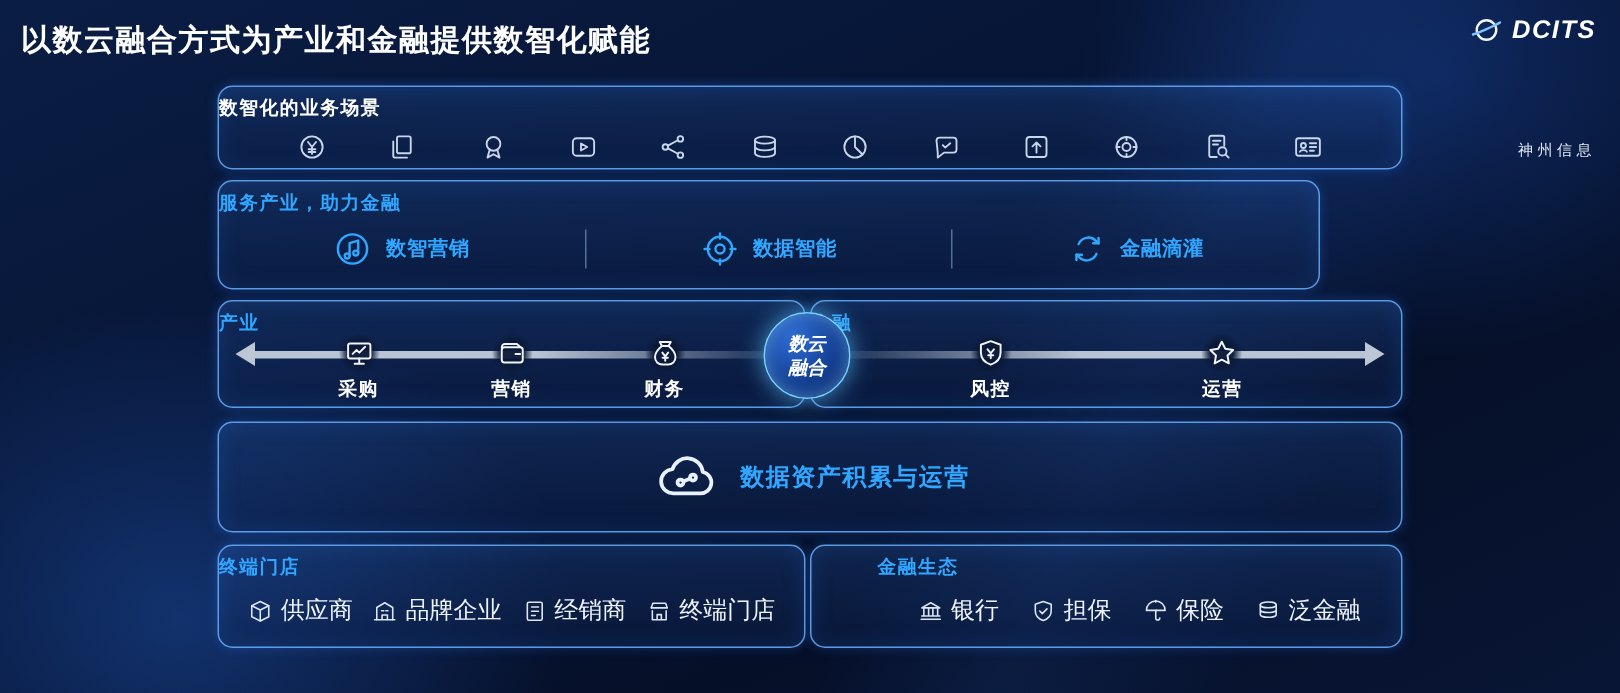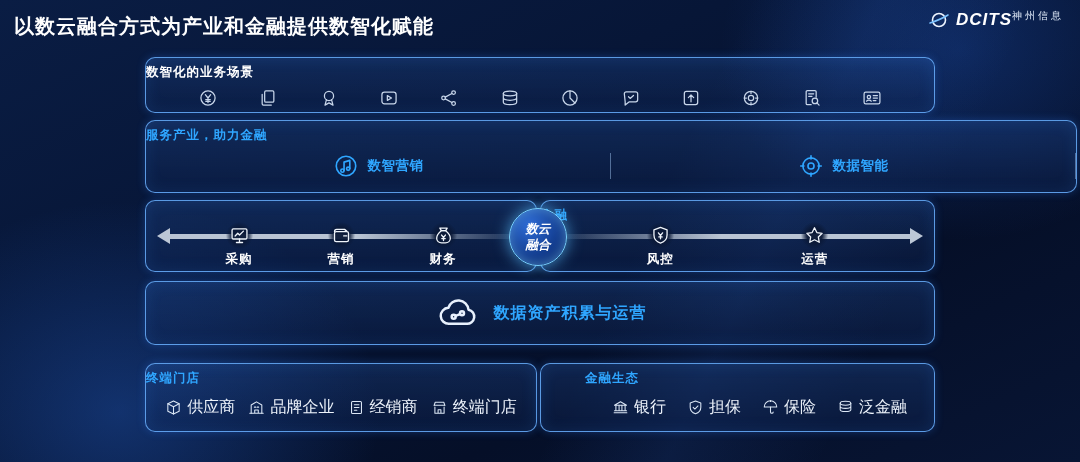--- a/index.html
+++ b/index.html
@@ -6,42 +6,42 @@
   body{font-family:"Liberation Sans","DejaVu Sans",sans-serif;}
   .slide{position:relative;width:1080px;height:462px;overflow:hidden;
     background:linear-gradient(155deg,#0a1d44 0%,#071637 35%,#050f28 70%,#081534 100%);}
   .glow{position:absolute;pointer-events:none;}
   .g1{left:-140px;bottom:-160px;width:520px;height:420px;background:radial-gradient(closest-side,rgba(36,96,200,.40),rgba(36,96,200,0));}
   .g2{right:-120px;top:-140px;width:480px;height:380px;background:radial-gradient(closest-side,rgba(28,80,180,.35),rgba(28,80,180,0));}
   .g3{left:0;top:0;width:100%;height:100%;background:linear-gradient(115deg,transparent 58%,rgba(50,110,220,.12) 68%,transparent 80%);}
 
   .title{position:absolute;left:14px;top:13px;font-size:20px;font-weight:bold;color:#ffffff;letter-spacing:1px;}
 
-  .logo{position:absolute;right:16px;top:8px;display:flex;flex-direction:row;align-items:flex-start;}
+  .logo{position:absolute;right:16px;top:8px;display:flex;flex-direction:column;align-items:flex-end;gap:48px;}
   .logo-top{display:flex;align-items:center;gap:5px;}
   .logo-ic{display:inline-block;width:24px;height:24px;}
   .logo-ic svg{width:24px;height:24px;}
   .logo-brand{color:#fff;font-size:17px;font-weight:bold;font-style:italic;letter-spacing:1px;}
-  .logo-sub{color:#dfe9f8;font-size:10px;letter-spacing:3px;margin-top:1px;}
+  .logo-sub{color:#dfe9f8;font-size:10px;letter-spacing:3px;margin-top:13px;}
 
   .panel{position:absolute;border:1px solid rgba(106,176,255,.85);border-radius:10px;
     background:linear-gradient(180deg,rgba(38,84,160,.30),rgba(14,34,78,.42));
     box-shadow:0 0 8px rgba(50,130,255,.28), inset 0 0 16px rgba(60,140,255,.14);box-sizing:border-box;}
   .p-title{text-align:left;font-weight:bold;font-size:12.5px;margin-top:6px;letter-spacing:1px;}
   .white{color:#ffffff;}
   .cyan{color:#2fa6ff;}
 
   .ic{display:inline-block;}
   .ic svg{width:100%;height:100%;display:block;}
 
   .p-scenarios{left:145px;top:57px;width:790px;height:56px;}
   .sc-row{display:flex;justify-content:space-between;padding:7px 52px 0;}
   .ic.sc{width:20px;height:20px;color:#c8d6ea;}
 
-  .p-services{left:145px;top:120px;width:932px;height:73px;}
+  .p-services{left:145px;top:120px;width:735px;height:73px;}
   .svc-row{display:flex;align-items:flex-start;margin-top:9px;}
   .svc-item{flex:1;display:flex;justify-content:center;align-items:center;gap:9px;}
   .ic.svc{width:26px;height:26px;color:#2fa6ff;}
   .svc-label{color:#2fa6ff;font-size:13.5px;font-weight:600;letter-spacing:.5px;}
   .sep{width:1px;height:26px;background:rgba(170,210,255,.45);}
 
   .p-industry{left:145px;top:200px;width:392px;height:72px;}
   .p-finance{left:540px;top:200px;width:395px;height:72px;}
   .arrow{position:absolute;top:33px;height:4.5px;}
   .arrow-left{left:24px;right:26px;background:linear-gradient(to right,#b9c4d4 55%,rgba(140,160,185,.15));}
@@ -56,21 +56,21 @@
     background:radial-gradient(circle,rgba(10,24,54,.95) 40%,rgba(10,24,54,0) 72%);}
   .f-label{color:#ffffff;font-size:12.5px;font-weight:bold;margin-top:2px;letter-spacing:1px;}
 
   .fusion-circle{position:absolute;left:509px;top:208px;width:56px;height:56px;border-radius:50%;z-index:5;
     display:flex;align-items:center;justify-content:center;text-align:center;
     color:#fff;font-size:12.5px;font-weight:bold;line-height:1.3;
     background:radial-gradient(circle at 35% 30%,#2e6cd6,#133d90 55%,#0a2560);
     border:1px solid #79d2ff;box-shadow:0 0 16px rgba(90,190,255,.75), inset 0 0 12px rgba(130,210,255,.5);}
   .fusion-circle span{display:block;width:28px;font-style:italic;}
 
-  .p-asset{left:145px;top:281px;width:790px;height:64px;display:flex;align-items:center;justify-content:center;gap:14px;}
+  .p-asset{left:145px;top:281px;width:790px;height:74px;display:flex;align-items:center;justify-content:center;gap:14px;}
   .ic.cloud{width:46px;height:40px;color:#e8f1fd;}
   .asset-title{color:#2fa6ff;font-size:16px;font-weight:bold;letter-spacing:1px;}
 
   .p-eco-ind{left:145px;top:363px;width:392px;height:69px;}
   .p-eco-fin{left:540px;top:363px;width:395px;height:69px;padding-left:44px;}
   .eco-row{display:flex;justify-content:space-evenly;margin-top:10px;padding:0 6px;}
   .e-item{display:flex;align-items:center;gap:5px;}
   .ic.eco{width:17px;height:17px;color:#dce7f5;}
   .e-label{color:#edf3fb;font-size:16px;}
 </style>
@@ -200,24 +200,36 @@
         <span class="ic svc">
             <svg viewBox="0 0 24 24" fill="none" stroke="currentColor" stroke-width="1.5" stroke-linecap="round" stroke-linejoin="round">
               <circle cx="12" cy="12" r="7.5"></circle>
               <circle cx="12" cy="12" r="2.8"></circle>
               <path d="M12 2.5v3M12 18.5v3M2.5 12h3M18.5 12h3"></path>
             </svg>
           </span>
         <span class="svc-label">数据智能</span>
       </div>
       <span class="sep"></span>
+      <div class="svc-item">
+        <span class="ic svc">
+            <svg viewBox="0 0 24 24" fill="none" stroke="currentColor" stroke-width="1.5" stroke-linecap="round" stroke-linejoin="round">
+              <path d="M6.5 9A6.5 6.5 0 0 1 17 6.8l1.8 1.7"></path>
+              <path d="M18.8 5.2v3.3h-3.3"></path>
+              <path d="M17.5 15a6.5 6.5 0 0 1-10.5 2.2L5.2 15.5"></path>
+              <path d="M5.2 18.8v-3.3h3.3"></path>
+            </svg>
+          </span>
+        <span class="svc-label">金融滴灌</span>
+      </div>
     </div>
   </section>
 
   <section class="panel p-industry">
+    <div class="p-title cyan">产业</div>
     <div class="arrow arrow-left"></div>
     <div class="fusion-row">
       <div class="f-item">
         <span class="ic">
             <svg viewBox="0 0 24 24" fill="none" stroke="currentColor" stroke-width="1.5" stroke-linecap="round" stroke-linejoin="round">
               <rect x="3.5" y="4.5" width="17" height="11.5" rx="1.5"></rect>
               <path d="M8.5 20h7M12 16v4M7 12.5l3-3 2 2 4.5-4.5"></path>
             </svg>
           </span>
         <span class="f-label">采购</span>

